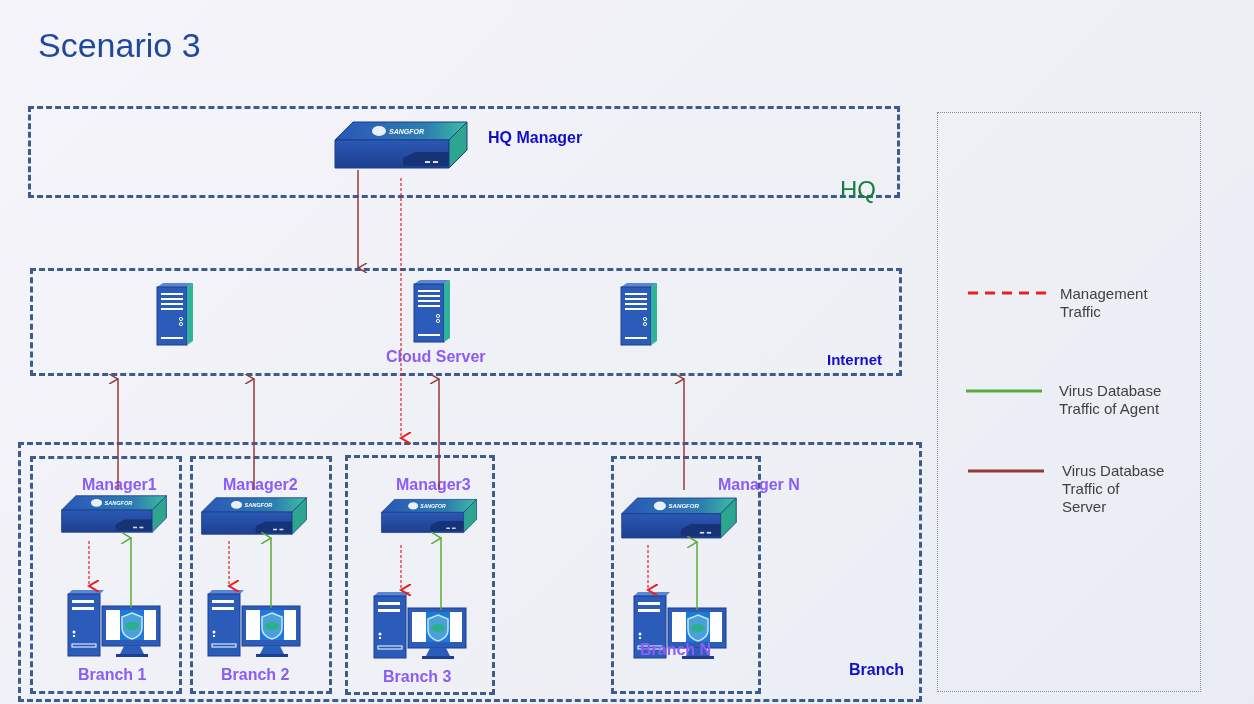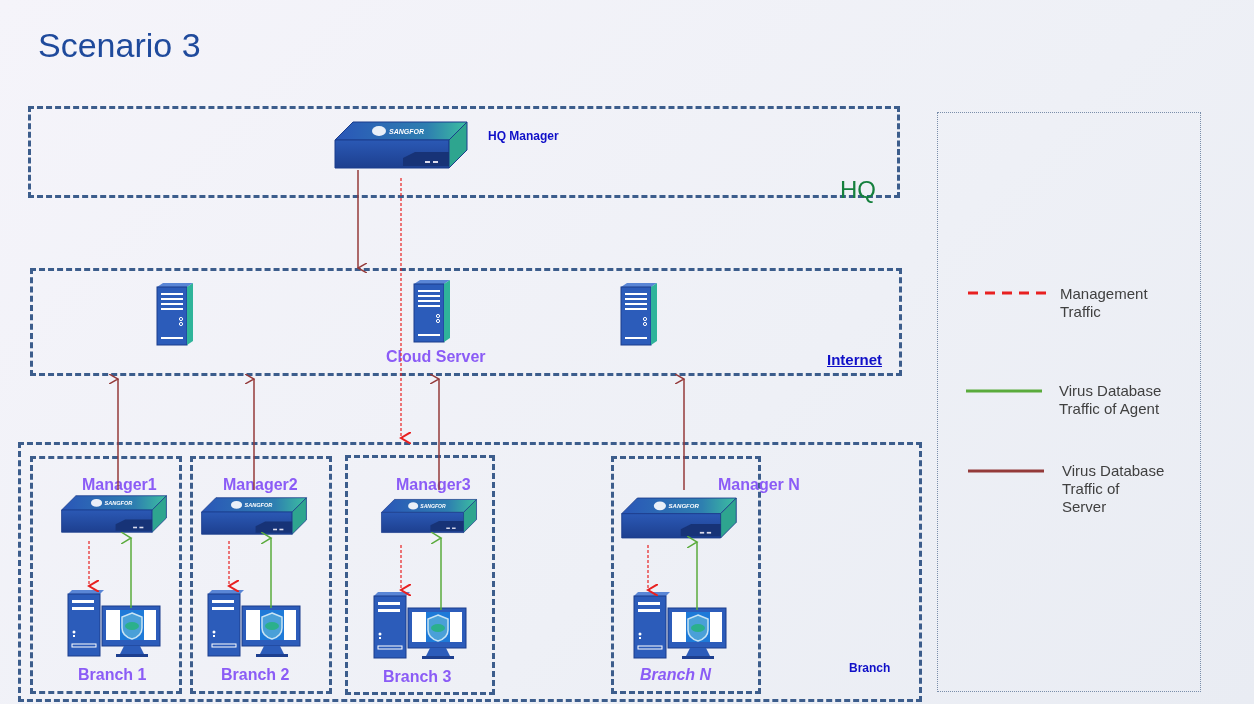--- a/index.html
+++ b/index.html
@@ -4,21 +4,21 @@
 <style>
   html,body{margin:0;padding:0;}
   body{width:1254px;height:704px;position:relative;overflow:hidden;
        background:linear-gradient(135deg,#f5f4fa 0%,#eef0f6 60%,#e9ecf3 100%);
        font-family:"Liberation Sans","DejaVu Sans",sans-serif;}
   .abs{position:absolute;}
   .title{left:38px;top:26px;font-size:34px;font-weight:normal;color:#1f4a9c;}
   .zone{position:absolute;border:3px dashed #3c5d8c;box-sizing:border-box;}
   .sub{position:absolute;border:3px dashed #3c5d8c;box-sizing:border-box;}
   .legend-box{position:absolute;border:1px dotted #7a8eaa;box-sizing:border-box;}
-  .lbl-blue{color:#1010c8;font-weight:bold;font-size:12px;}
+  .lbl-blue{color:#1010c8;font-weight:bold;font-size:16px;}
   .lbl-black{color:#8b5cf6;font-weight:bold;font-size:16px;}
   .lbl-plain{color:#15803d;font-size:24px;}
   .legend-text{color:#404040;font-size:15px;line-height:18px;}
   svg.wires{position:absolute;left:0;top:0;pointer-events:none;}
 </style>
 </head>
 <body>
 
 <svg width="0" height="0" style="position:absolute">
   <defs>
@@ -94,21 +94,21 @@
 <svg class="abs" style="left:155px;top:281px;" width="40" height="66">
     <use href="#server"></use>
   </svg>
 <svg class="abs" style="left:412px;top:278px;" width="40" height="66">
     <use href="#server"></use>
   </svg>
 <svg class="abs" style="left:619px;top:281px;" width="40" height="66">
     <use href="#server"></use>
   </svg>
 <div class="abs lbl-black" style="left:386px;top:348px;">Cloud Server</div>
-<div class="abs lbl-blue" style="left:827px;top:351px;font-size:15px;text-decoration:underline;">Internet</div>
+<div class="abs lbl-blue" style="left:827px;top:351px;font-size:15px;">Internet</div>
 
 <div class="zone" style="left:18px;top:442px;width:904px;height:260px;"></div>
 <div class="abs lbl-blue" style="left:849px;top:661px;">Branch</div>
 
 <div class="sub" style="left:30px;top:456px;width:152px;height:238px;"></div>
 <div class="abs lbl-black" style="left:82px;top:476px;">Manager1</div>
 <svg class="abs" style="left:60px;top:494px;" width="108" height="40">
     <use href="#appliance"></use>
   </svg>
 <svg class="abs" style="left:66px;top:588px;" width="96" height="72">
@@ -137,21 +137,21 @@
 <div class="abs lbl-black" style="left:383px;top:668px;">Branch 3</div>
 
 <div class="sub" style="left:611px;top:456px;width:150px;height:238px;"></div>
 <div class="abs lbl-black" style="left:690px;top:476px;margin-left:28px;">Manager N</div>
 <svg class="abs" style="left:620px;top:496px;" width="118" height="44">
     <use href="#appliance"></use>
   </svg>
 <svg class="abs" style="left:632px;top:590px;" width="96" height="72">
     <use href="#pc"></use>
   </svg>
-<div class="abs lbl-black" style="left:640px;top:666px;font-style:italic;">Branch N</div>
+<div class="abs lbl-black" style="left:640px;top:641px;">Branch N</div>
 
 <svg class="wires" width="1254" height="704">
 
   <line x1="358" y1="170" x2="358" y2="268" stroke="#943a3a" stroke-width="1.5" marker-end="url(#aBrown)"></line>
 
   <line x1="401" y1="178" x2="401" y2="438" stroke="#e82020" stroke-width="1.2" stroke-dasharray="3,2" marker-end="url(#aRed)"></line>
 
   <line x1="118" y1="490" x2="118" y2="379" stroke="#943a3a" stroke-width="1.5" marker-end="url(#aBrown)"></line>
   <line x1="254" y1="490" x2="254" y2="379" stroke="#943a3a" stroke-width="1.5" marker-end="url(#aBrown)"></line>
   <line x1="439" y1="490" x2="439" y2="379" stroke="#943a3a" stroke-width="1.5" marker-end="url(#aBrown)"></line>

